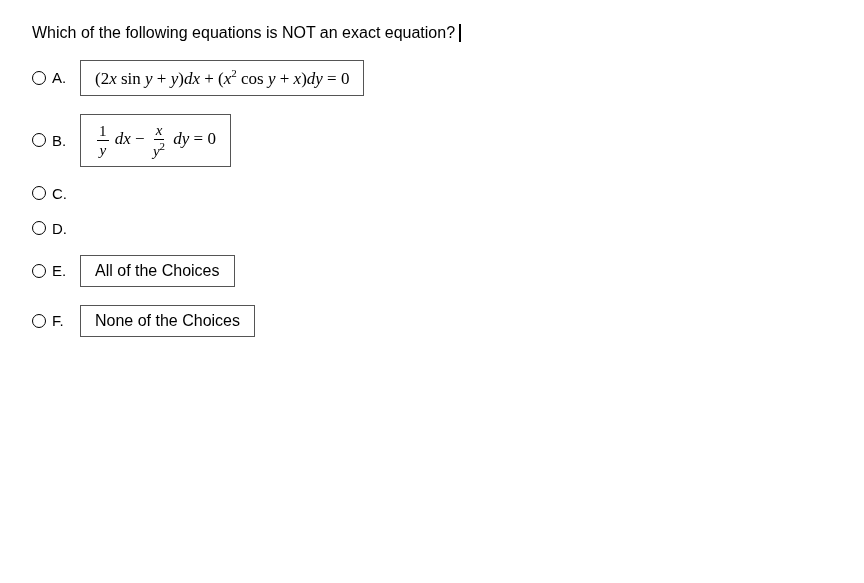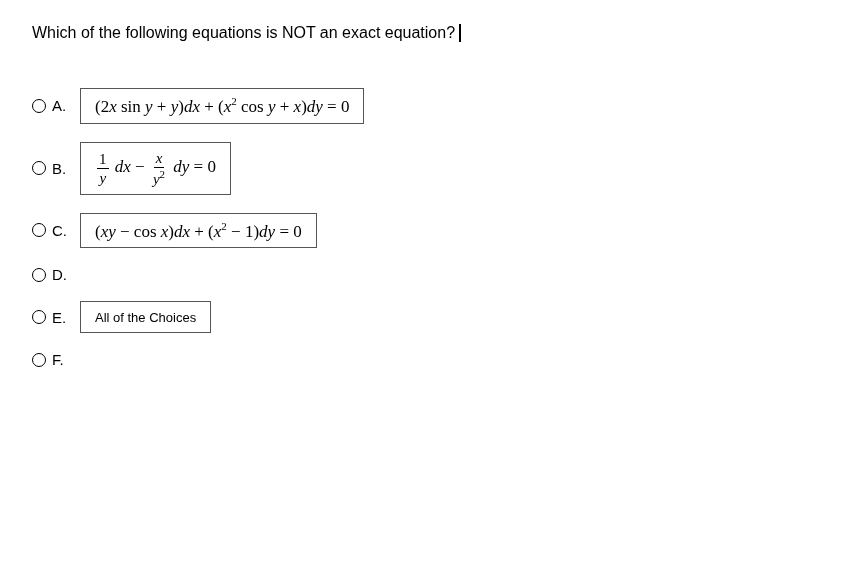--- a/index.html
+++ b/index.html
@@ -15,21 +15,20 @@
       color: #000000;
       padding: 24px 32px;
       width: 864px;
       min-height: 583px;
     }
 
     .question {
       font-family: Arial, Helvetica, sans-serif;
       font-size: 16px;
       font-weight: normal;
-      margin-bottom: 28px;
       border-right: 2px solid #000;
       display: inline-block;
       padding-right: 4px;
     }
 
     .options {
       display: flex;
       flex-direction: column;
       gap: 0px;
     }
@@ -86,21 +85,21 @@
     }
 
     .fraction .denominator {
       padding: 0 2px;
       font-size: 15px;
       line-height: 1.2;
     }
 
     .option-text {
       font-family: Arial, Helvetica, sans-serif;
-      font-size: 13px;
+      font-size: 16px;
     }
 
     sup {
       font-size: 11px;
     }
   </style>
 </head>
 <body>
 
 
@@ -134,39 +133,39 @@
         <span class="numerator"><i>x</i></span>
         <span class="denominator"><i>y</i><sup>2</sup></span>
       </span>
       <i>dy</i> = 0
     </span>
   </div>
 
   <div class="option-row">
     <span class="radio-circle"></span>
     <span class="option-label">C.</span>
-    <span class="option-box math">
-      (<i>xy</i> − cos <i>x</i>)<i>dx</i> + (<i>x</i><sup>2</sup> − 1)<i>dy</i> = 0
-    </span>
   </div>
 
   <div class="option-row">
     <span class="radio-circle"></span>
     <span class="option-label">D.</span>
   </div>
 
   <div class="option-row">
     <span class="radio-circle"></span>
     <span class="option-label">E.</span>
     <span class="option-box">
       <span class="option-text">All of the Choices</span>
     </span>
   </div>
 
   <div class="option-row">
     <span class="radio-circle"></span>
     <span class="option-label">F.</span>
+    <span class="option-box">
+      <span class="option-text">None of the Choices</span>
+    </span>
   </div>
 
 </div>
 
 
 
 
 </body></html>

